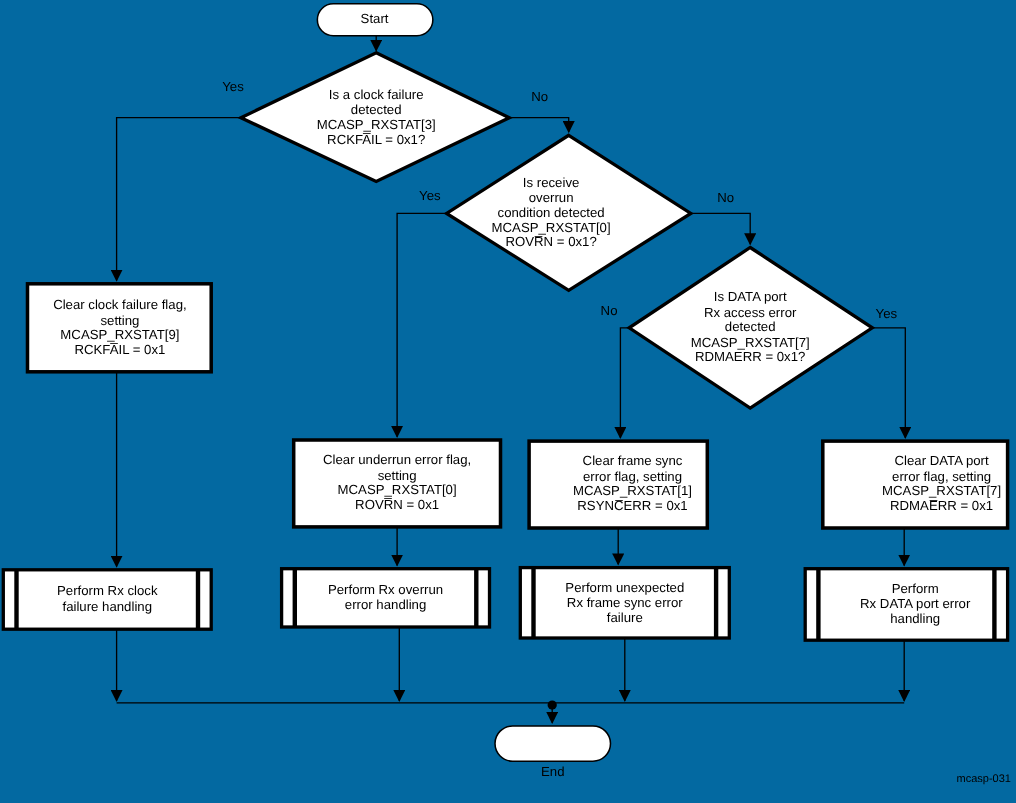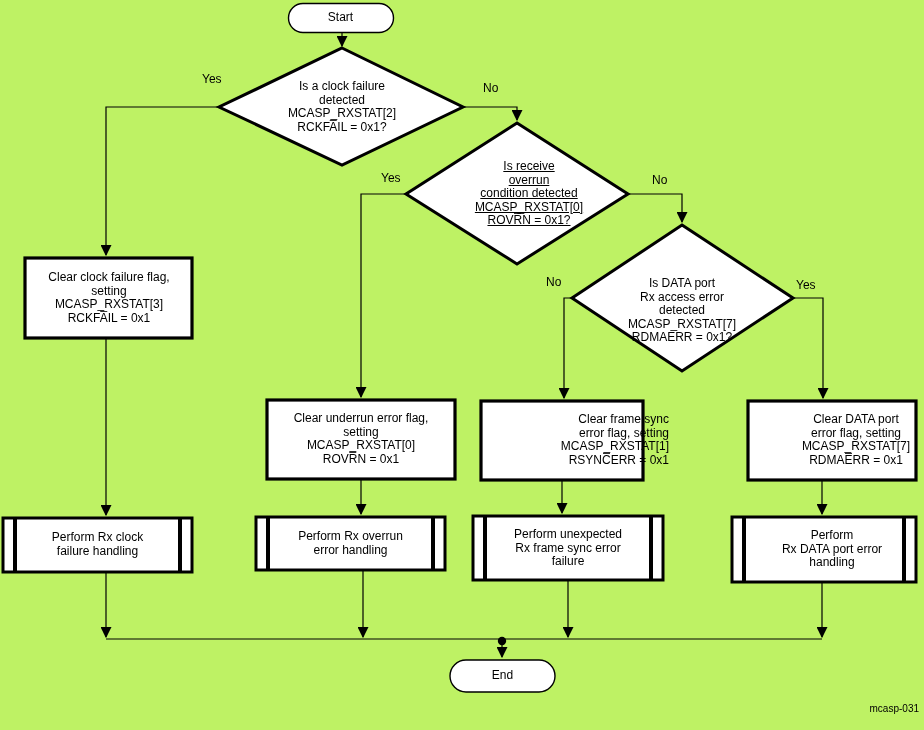--- a/index.html
+++ b/index.html
@@ -1,19 +1,19 @@
 <!DOCTYPE html>
 <html><head>
 <meta charset="utf-8">
 <style>
   html,body{margin:0;padding:0;background:#ffffff;}
   .canvas{
     position:relative;
     width:924px;height:730px;
-    background:#bef264;
+    background:#0369a1;
     font-family:"Liberation Sans",sans-serif;
     overflow:hidden;
   }
   .canvas svg{position:absolute;left:0;top:0;}
   .node-text{
     position:absolute;
     font-size:12px;line-height:13.5px;
     color:#000;text-align:center;
     white-space:pre-line;
     pointer-events:none;
@@ -92,62 +92,62 @@
       <line x1="904" y1="517" x2="904" y2="582" stroke="#000" stroke-width="4"></line>
     </g>
 
     <rect x="450" y="660" width="105" height="32" rx="16" fill="#fff" stroke="#000" stroke-width="1.4"></rect>
   </svg>
 
   <div class="node-text" style="left:288px;top:11px;width:105px;">Start</div>
 
   <div class="node-text" style="left:252px;top:80px;width:180px;">Is a clock failure
 detected
-MCASP_RXSTAT[2]
+MCASP_RXSTAT[3]
 RCKFA̅IL = 0x1?</div>
-  <div class="node-text" style="left:444px;top:160px;width:170px;text-decoration:underline;">Is receive
+  <div class="node-text" style="left:416px;top:160px;width:170px;">Is receive
 overrun
 condition detected
 MCASP_RXSTAT[0]
 ROVR̅N = 0x1?</div>
-  <div class="node-text" style="left:597px;top:264px;width:170px;margin-top:13px;">Is DATA port
+  <div class="node-text" style="left:597px;top:264px;width:170px;">Is DATA port
 Rx access  error
 detected
 MCASP_RXSTAT[7]
 RDMAERR = 0x1?</div>
 
   <div class="node-text" style="left:27px;top:271px;width:164px;">Clear clock failure flag,
 setting
-MCASP_RXSTAT[3]
+MCASP_RXSTAT[9]
 RCKFA̅IL = 0x1</div>
   <div class="node-text" style="left:267px;top:412px;width:188px;">Clear underrun error flag,
 setting
 MCASP_RXSTAT[0]
 ROVR̅N = 0x1</div>
-  <div class="node-text" style="left:481px;top:413px;width:188px;text-align:right;">Clear frame sync
+  <div class="node-text" style="left:481px;top:413px;width:188px;">Clear frame sync
 error flag, setting
 MCASP_RXSTAT[1]
 RSYNC̅ERR = 0x1</div>
   <div class="node-text" style="left:748px;top:413px;width:168px;padding-left:24px;">Clear DATA port
 error flag, setting
 MCASP_RXSTAT[7]
 RDMAE̅RR = 0x1</div>
 
   <div class="node-text" style="left:16px;top:531px;width:163px;">Perform Rx clock
 failure handling</div>
   <div class="node-text" style="left:270px;top:530px;width:161px;">Perform Rx overrun
 error handling</div>
   <div class="node-text" style="left:487px;top:528px;width:162px;">Perform unexpected
 Rx frame sync error
 failure</div>
   <div class="node-text" style="left:746px;top:529px;width:172px;">Perform
 Rx DATA port error
 handling</div>
 
-  <div class="node-text" style="left:450px;top:669px;width:105px;">End</div>
+  <div class="node-text" style="left:450px;top:695px;width:105px;">End</div>
 
   <div class="edge-label" style="left:202px;top:73px;">Yes</div>
   <div class="edge-label" style="left:483px;top:82px;">No</div>
   <div class="edge-label" style="left:381px;top:172px;">Yes</div>
   <div class="edge-label" style="left:652px;top:174px;">No</div>
   <div class="edge-label" style="left:546px;top:276px;">No</div>
   <div class="edge-label" style="left:796px;top:279px;">Yes</div>
 
   <div class="caption" style="right:5px;top:703px;">mcasp-031</div>
 

